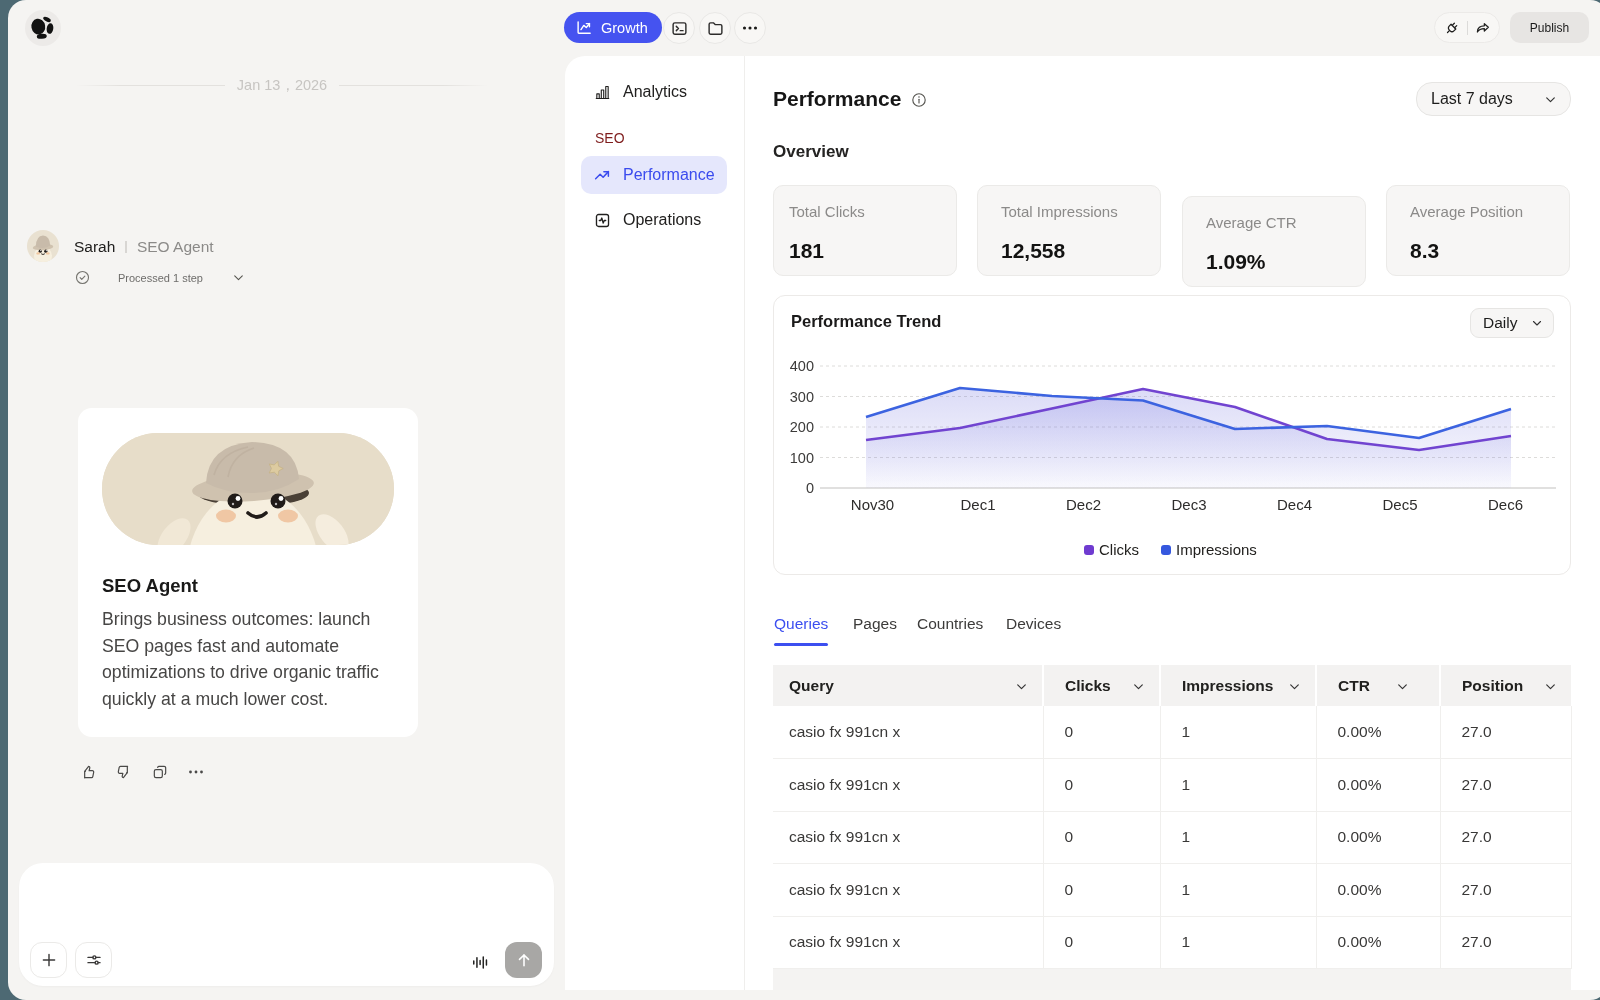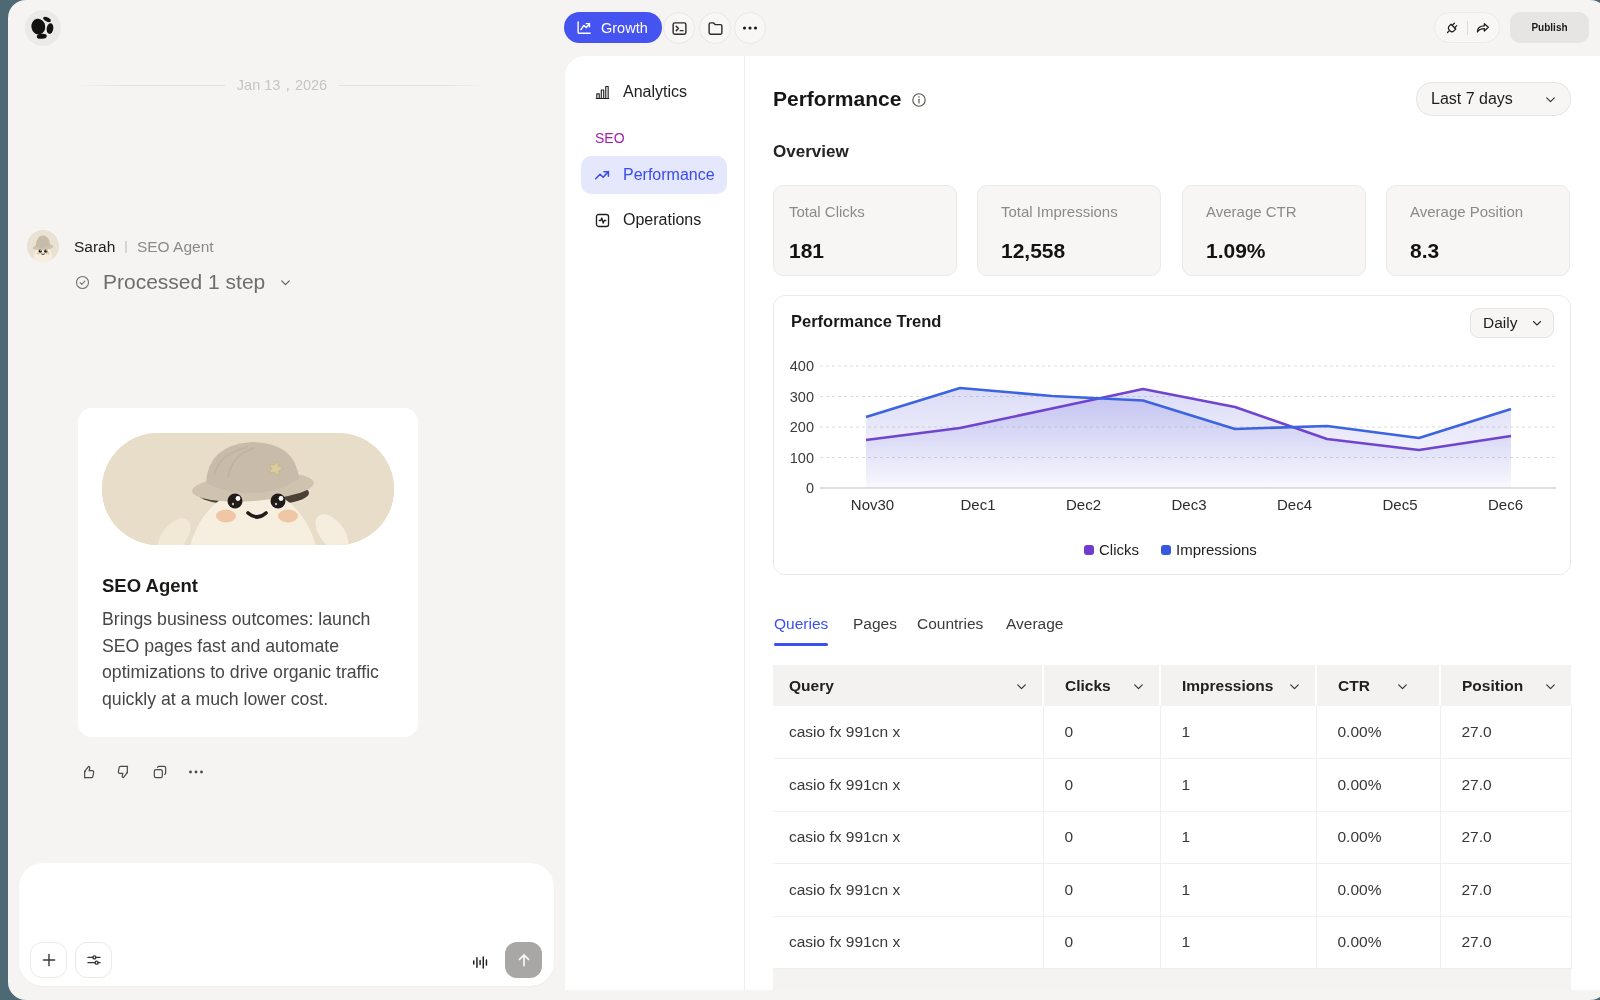--- a/index.html
+++ b/index.html
@@ -6,50 +6,50 @@
   html,body { width:1600px; height:1000px; background:#4d6973; font-family:"Liberation Sans",sans-serif; overflow:hidden; }
   .window { position:absolute; left:8px; top:0; width:1600px; height:1000px; background:#f5f4f2; border-radius:18px; overflow:hidden; }
   .abs { position:absolute; }
 
   
   .logo { left:17px; top:10px; width:36px; height:36px; border-radius:50%; background:#eceae8; display:flex; align-items:center; justify-content:center; }
   .growth { left:556px; top:12px; height:31px; background:#4553f0; border-radius:16px; color:#fff; display:flex; align-items:center; padding:0 14px 0 12px; gap:8px; font-size:14.5px; }
   .circbtn { width:32px; height:32px; border-radius:50%; border:1px solid #e9e8e6; background:#f8f7f5; display:flex; align-items:center; justify-content:center; top:12px; }
   .toolpill { left:1426px; top:12px; width:66px; height:31px; border-radius:16px; border:1px solid #eceae8; background:#f8f7f5; display:flex; align-items:center; justify-content:center; }
   .toolpill .sep { width:1px; height:14px; background:#dcdbd9; margin:0 7px; }
-  .publish { left:1502px; top:12px; width:79px; height:31px; background:#e7e5e3; border-radius:10px; display:flex; align-items:center; justify-content:center; font-size:10px; font-weight:bold; color:#1a1a1a; }
+  .publish { left:1502px; top:12px; width:79px; height:31px; background:#e7e5e3; border-radius:10px; display:flex; align-items:center; justify-content:center; font-size:12px; font-weight:normal; color:#1a1a1a; }
 
   
   .daterow { left:68px; top:77px; width:412px; height:16px; display:flex; align-items:center; gap:12px; }
   .daterow .ln { flex:1; height:1px; }
   .ln.l { background:linear-gradient(90deg, rgba(228,226,223,0), #e3e1de 30%); }
   .ln.r { background:linear-gradient(90deg, #e3e1de 70%, rgba(228,226,223,0)); }
   .daterow .dt { color:#c7c5c2; font-size:14.5px; }
   .bubble { left:213px; top:142px; width:318px; height:41px; background:#ececea; border-radius:14px; font-size:17.5px; color:#20201f; display:flex; align-items:center; padding:0 14px; }
   .avatar { left:19px; top:230px; width:32px; height:32px; border-radius:50%; overflow:hidden; }
   .namerow { left:66px; top:238px; font-size:15.5px; color:#21201f; display:flex; align-items:center; }
   .namerow .nsep { width:1.5px; height:12px; background:#d8d6d3; margin:0 10px; display:inline-block; }
   .namerow .role { color:#8b8a88; }
-  .procrow { left:67px; top:270px; display:flex; align-items:center; gap:13px; color:#6e6d6b; font-size:21px; }
+  .procrow { left:67px; top:270px; display:flex; align-items:center; gap:28px; color:#6e6d6b; font-size:11px; }
   .msgtext { left:66px; top:309px; width:480px; font-size:18px; line-height:26.5px; color:#2b2a29; }
   .agentcard { left:70px; top:408px; width:340px; height:329px; background:#fff; border-radius:14px; padding:25px 24px; }
   .agentimg { position:relative; width:292px; height:112px; border-radius:56px; background:#e5dcc8; overflow:hidden; }
   .agentcard h3 { margin-top:30px; font-size:18.5px; color:#191918; }
   .agentcard p { margin-top:9px; font-size:17.7px; line-height:26.5px; color:#474645; }
   .actions { left:72px; top:764px; display:flex; gap:20px; align-items:center; }
   .inputbox { left:11px; top:863px; width:535px; height:123px; background:#fff; border-radius:24px; box-shadow:0 1px 2px rgba(0,0,0,0.03); }
   .sqbtn { position:absolute; width:37px; height:36px; border-radius:12px; border:1px solid #ebeae8; background:#fff; display:flex; align-items:center; justify-content:center; }
   .send { position:absolute; left:486px; top:79px; width:37px; height:36px; border-radius:12px; background:#a8a7a5; display:flex; align-items:center; justify-content:center; }
 
   
   .rightpanel { left:557px; top:56px; width:1043px; height:934px; background:#fff; border-top-left-radius:20px; }
   .sideborder { left:736px; top:56px; width:1px; height:934px; background:#efeeec; }
   .sideitem { display:flex; align-items:center; gap:12px; font-size:16px; color:#21201f; }
   .an { left:586px; top:83px; }
-  .seolab { left:587px; top:130px; font-size:14px; color:#a21caf; }
+  .seolab { left:587px; top:130px; font-size:14px; color:#7f1d1d; }
   .perf { left:573px; top:156px; width:146px; height:38px; background:#e5e7fc; border-radius:10px; color:#3a4bee; padding-left:12px; font-size:16px; display:flex; align-items:center; gap:12px; }
   .op { left:586px; top:211px; }
 
   .h1 { left:765px; top:87px; font-size:21px; font-weight:bold; color:#161616; }
   .infoi { left:903px; top:92px; }
   .select { border:1px solid #e6e5e3; background:#f7f6f5; border-radius:9px; display:flex; align-items:center; justify-content:space-between; color:#1d1d1c; }
   .last7 { left:1408px; top:82px; width:155px; height:34px; font-size:16px; padding:0 13px 0 14px; border-radius:16px; }
   .overview { left:765px; top:142px; font-size:17px; font-weight:bold; color:#242322; }
   .scard { top:185px; width:184px; height:91px; background:#f7f6f5; border:1px solid #ebeae8; border-radius:10px; padding:17px 23px; }
   .scard .lab { font-size:15px; color:#8b8a89; }
@@ -293,21 +293,21 @@
   <div class="abs overview">Overview</div>
 
   <div class="abs scard" style="left:765px;padding-left:15px;">
       <div class="lab">Total Clicks</div>
       <div class="val">181</div>
     </div>
   <div class="abs scard" style="left:969px;">
       <div class="lab">Total Impressions</div>
       <div class="val">12,558</div>
     </div>
-  <div class="abs scard" style="left:1174px;">
+  <div class="abs scard" style="left:1174px;margin-top:11px;">
       <div class="lab">Average CTR</div>
       <div class="val">1.09%</div>
     </div>
   <div class="abs scard" style="left:1378px;">
       <div class="lab">Average Position</div>
       <div class="val">8.3</div>
     </div>
 
   <div class="abs chartcard"></div>
   <div class="abs ctitle">Performance Trend</div>
@@ -358,21 +358,21 @@
   </svg>
 
   <div class="abs legend">
     <span><span class="lgsq" style="background:#6f3bd0;"></span>Clicks</span>
     <span><span class="lgsq" style="background:#3558de;"></span>Impressions</span>
   </div>
 
   <div class="abs tab tabactive" style="left:766px;">Queries</div>
   <div class="abs tab" style="left:845px;">Pages</div>
   <div class="abs tab" style="left:909px;">Countries</div>
-  <div class="abs tab" style="left:998px;">Average</div>
+  <div class="abs tab" style="left:998px;">Devices</div>
   <div class="abs tabline"></div>
 
   <table class="abs qt">
     <colgroup>
         <col style="width:270px">
         <col style="width:117px">
         <col style="width:156px">
         <col style="width:124px">
         <col style="width:131px">
       </colgroup>

